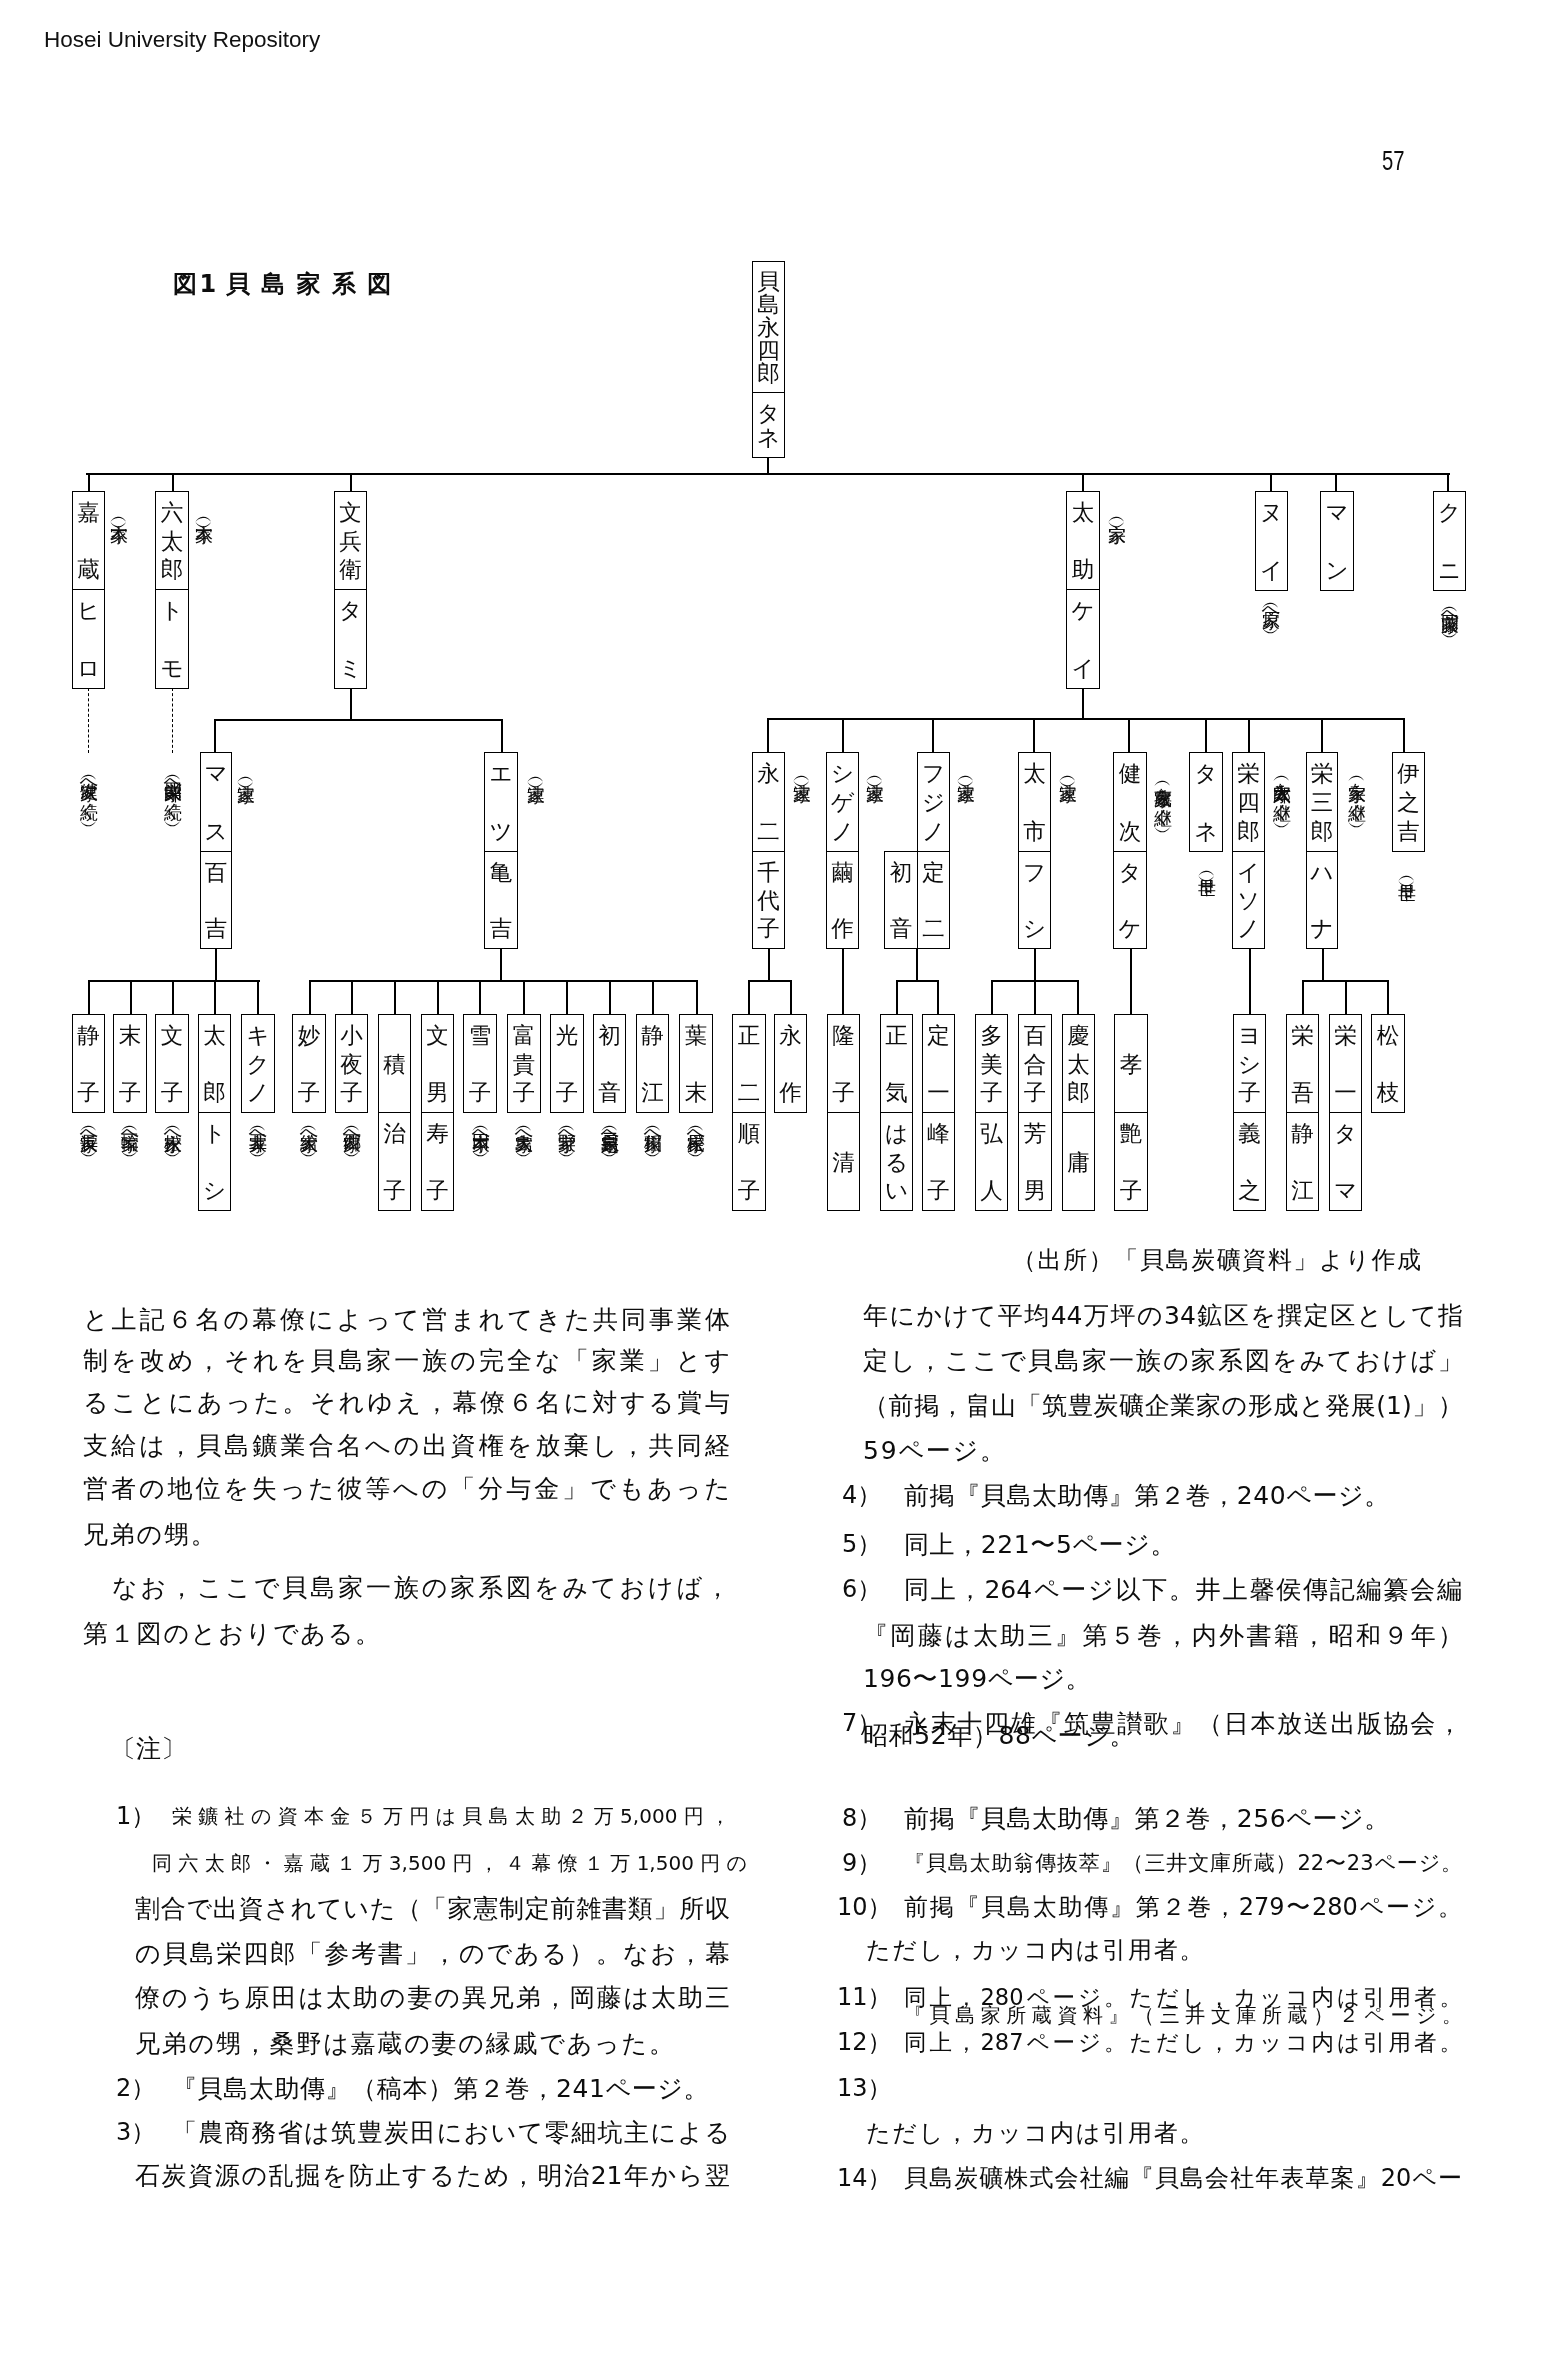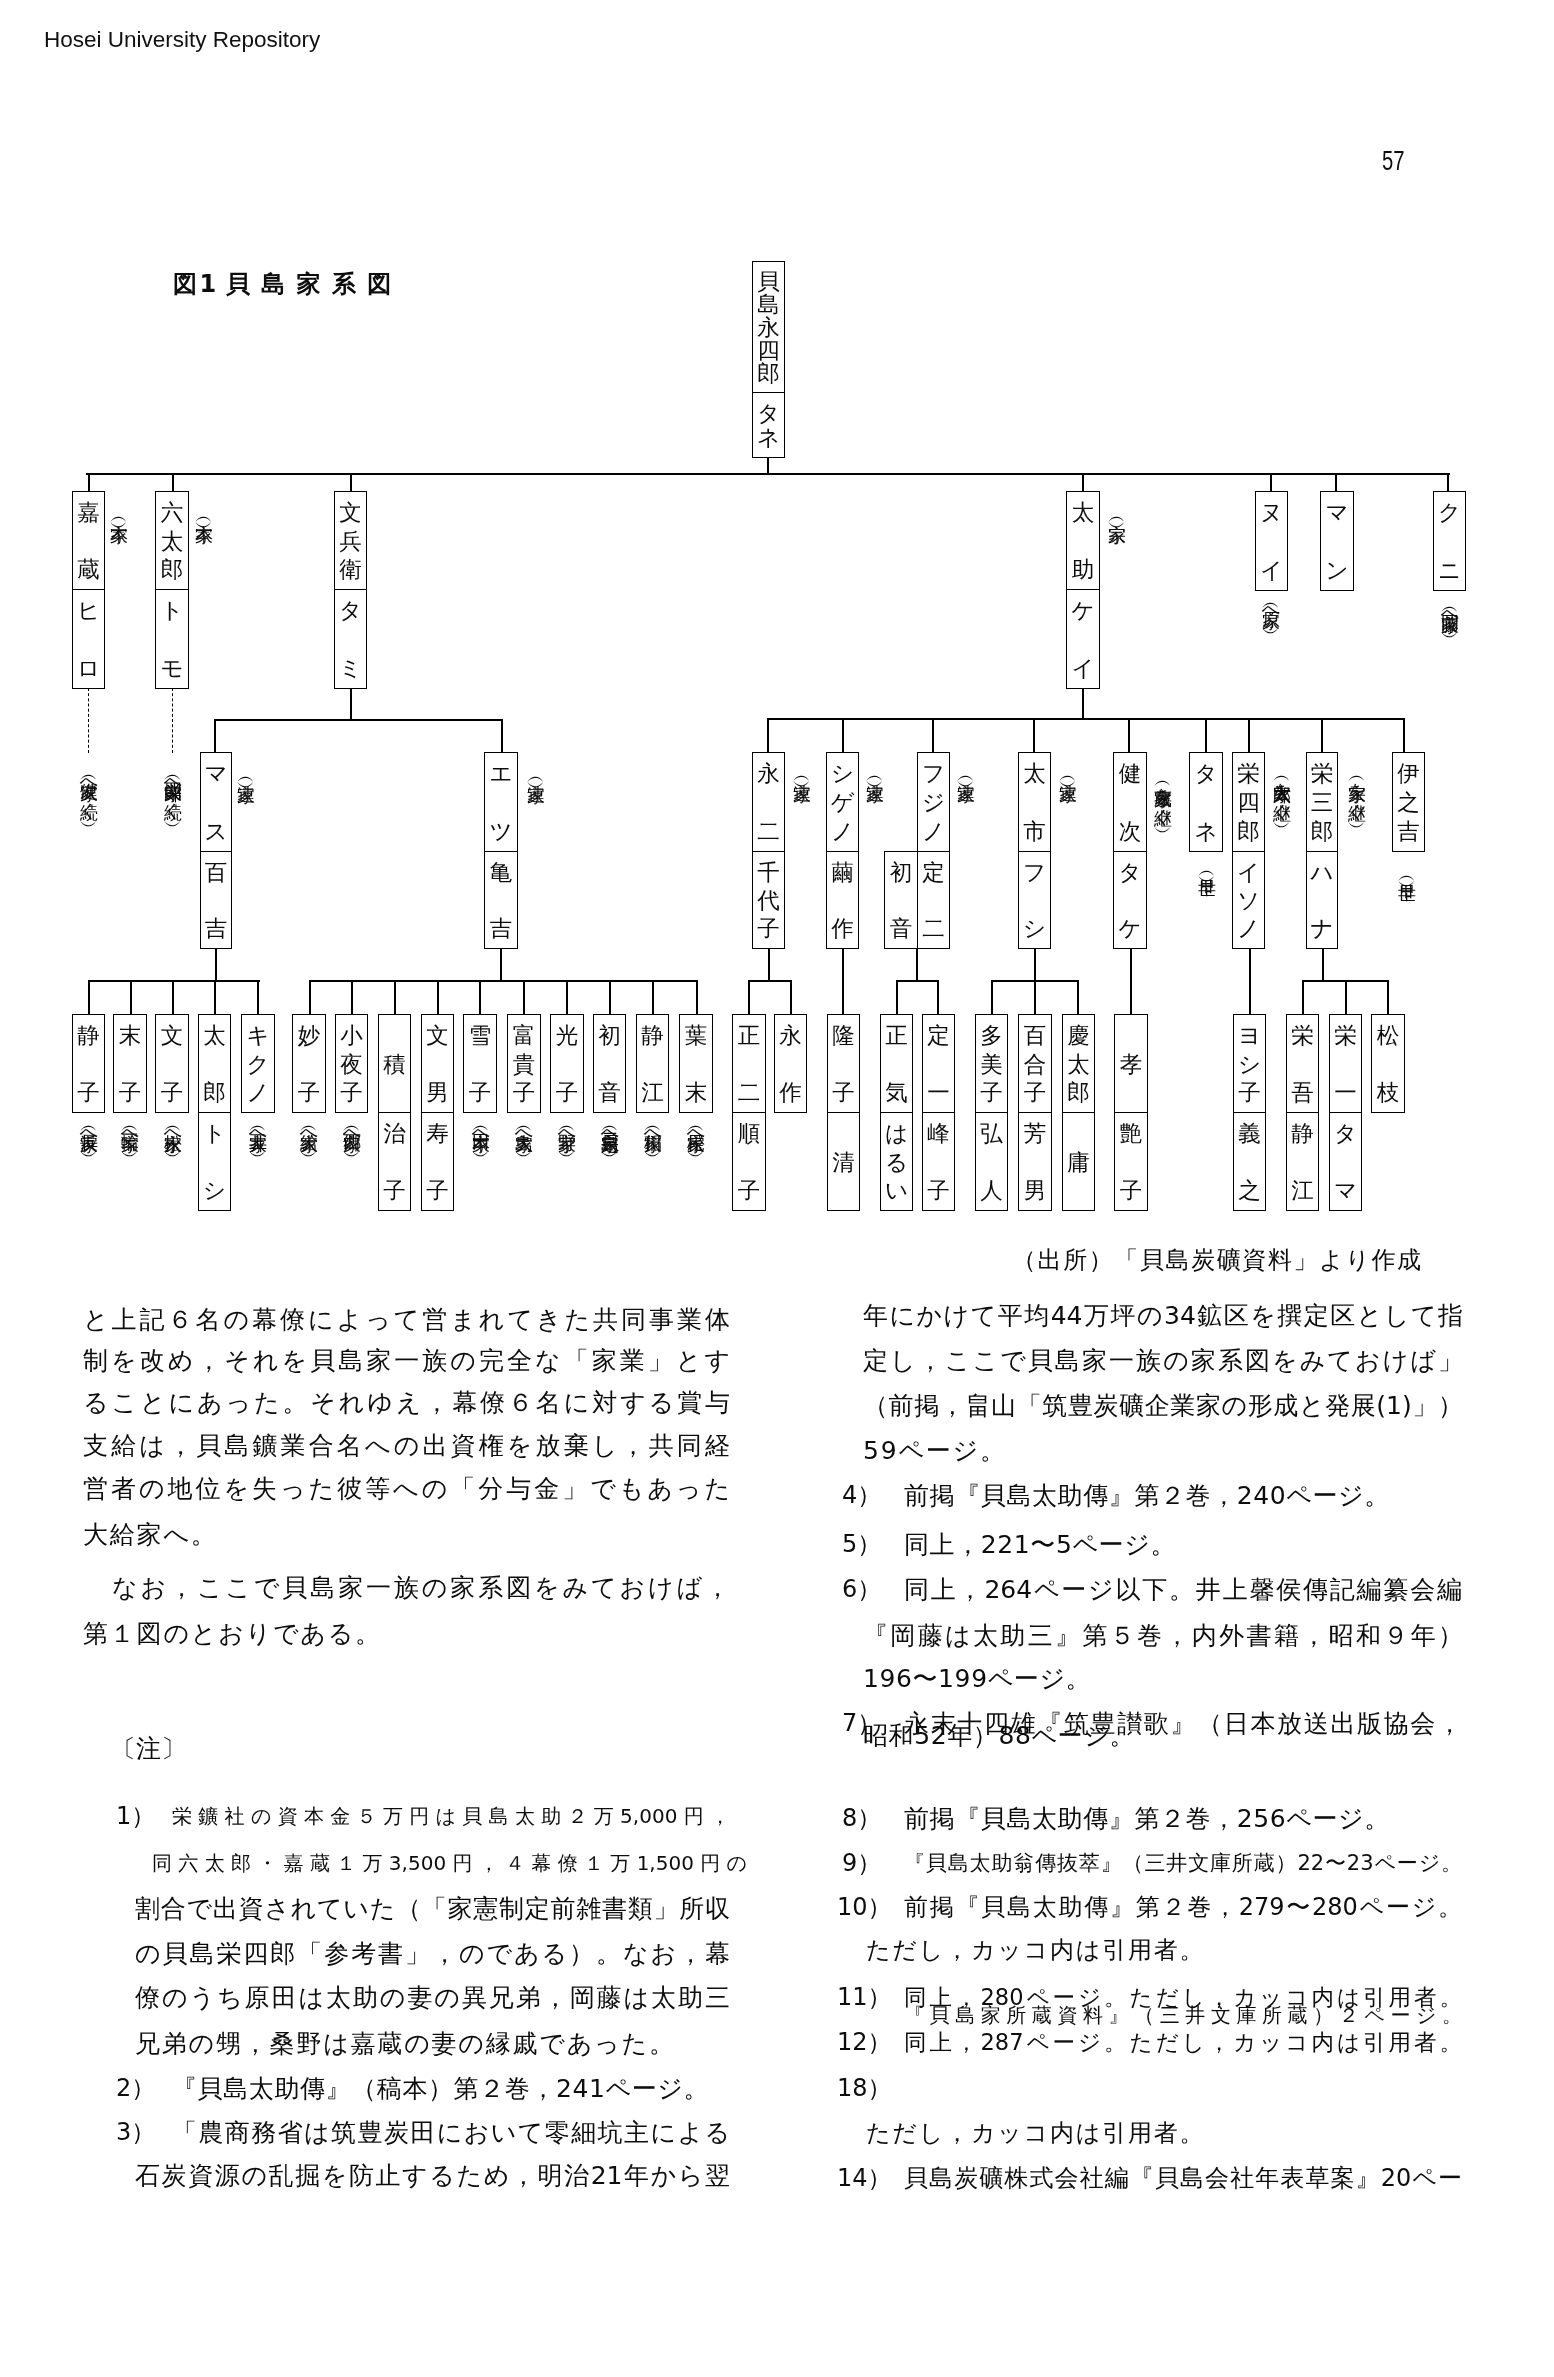--- a/index.html
+++ b/index.html
@@ -565,21 +565,21 @@
 
   <div class="cap">（出所）「貝島炭礦資料」より作成</div>
 </div>
 
 <div>
   <div class="tl j" style="left:83px;top:1303px;width:647px">と上記６名の幕僚によって営まれてきた共同事業体</div>
   <div class="tl j" style="left:83px;top:1344px;width:647px">制を改め，それを貝島家一族の完全な「家業」とす</div>
   <div class="tl j" style="left:83px;top:1386px;width:647px">ることにあった。それゆえ，幕僚６名に対する賞与</div>
   <div class="tl j" style="left:83px;top:1429px;width:647px">支給は，貝島鑛業合名への出資権を放棄し，共同経</div>
   <div class="tl j" style="left:83px;top:1472px;width:647px">営者の地位を失った彼等への「分与金」でもあった</div>
-  <div class="tl" style="left:83px;top:1518px">大給家へ。</div>
+  <div class="tl" style="left:83px;top:1518px">兄弟の甥。</div>
   <div class="tl j" style="left:112px;top:1571px;width:618px">なお，ここで貝島家一族の家系図をみておけば，</div>
   <div class="tl" style="left:83px;top:1617px">第１図のとおりである。</div>
 </div>
 
 <div>
   <div class="tl" style="left:111px;top:1732px;letter-spacing:0">〔注〕</div>
 
   <div class="num" style="left:116px;top:1800px">1）</div>
   <div class="tl j" style="left:172px;top:1800px;width:558px;font-size:20px">栄鑛社の資本金５万円は貝島太助２万5,000円，</div>
   <div class="tl j" style="left:152px;top:1847px;width:595px;font-size:20px">同六太郎・嘉蔵１万3,500円，４幕僚１万1,500円の</div>
@@ -623,20 +623,20 @@
   <div class="num" style="left:837px;top:1891px">10）</div>
   <div class="tl j" style="left:904px;top:1891px;width:558px;font-size:24px">前掲『貝島太助傳』第２巻，279〜280ページ。</div>
   <div class="tl" style="left:866px;top:1934px;font-size:24px">ただし，カッコ内は引用者。</div>
 
   <div class="num" style="left:837px;top:1981px">11）</div>
   <div class="tl j" style="left:904px;top:1981px;width:558px;font-size:22.5px">同上，280ページ。ただし，カッコ内は引用者。</div>
 
   <div class="num" style="left:837px;top:2026px">12）</div>
   <div class="tl j" style="left:904px;top:2026px;width:558px;font-size:22.5px">同上，287ページ。ただし，カッコ内は引用者。</div>
 
-  <div class="num" style="left:837px;top:2072px">18）</div>
+  <div class="num" style="left:837px;top:2072px">13）</div>
   <div class="tl j" style="left:904px;top:1999px;width:558px;font-size:20px">『貝島家所蔵資料』（三井文庫所蔵）２ページ。</div>
   <div class="tl" style="left:866px;top:2117px;font-size:24px">ただし，カッコ内は引用者。</div>
 
   <div class="num" style="left:837px;top:2162px">14）</div>
   <div class="tl j" style="left:904px;top:2162px;width:558px;font-size:24px">貝島炭礦株式会社編『貝島会社年表草案』20ペー</div>
 </div>
 
 
 </body></html>

